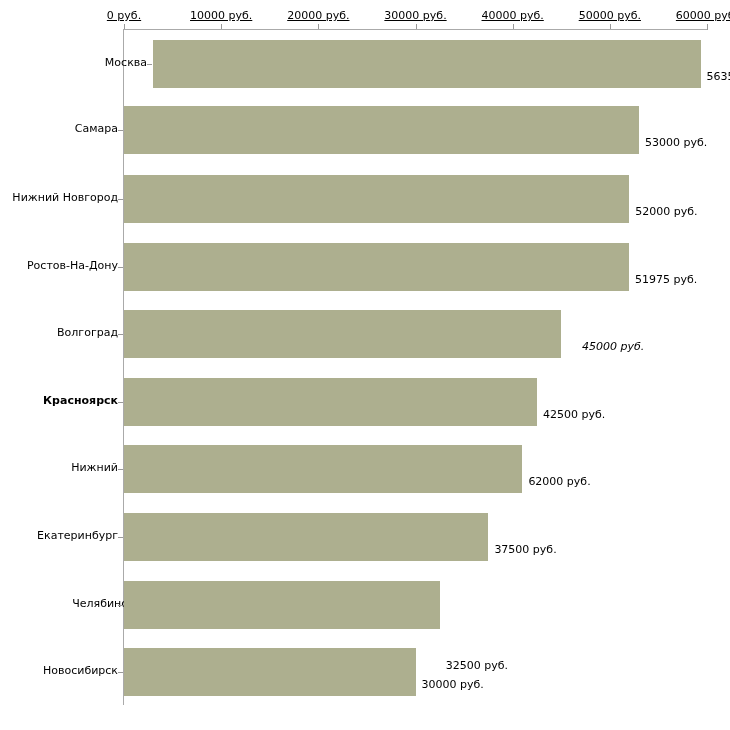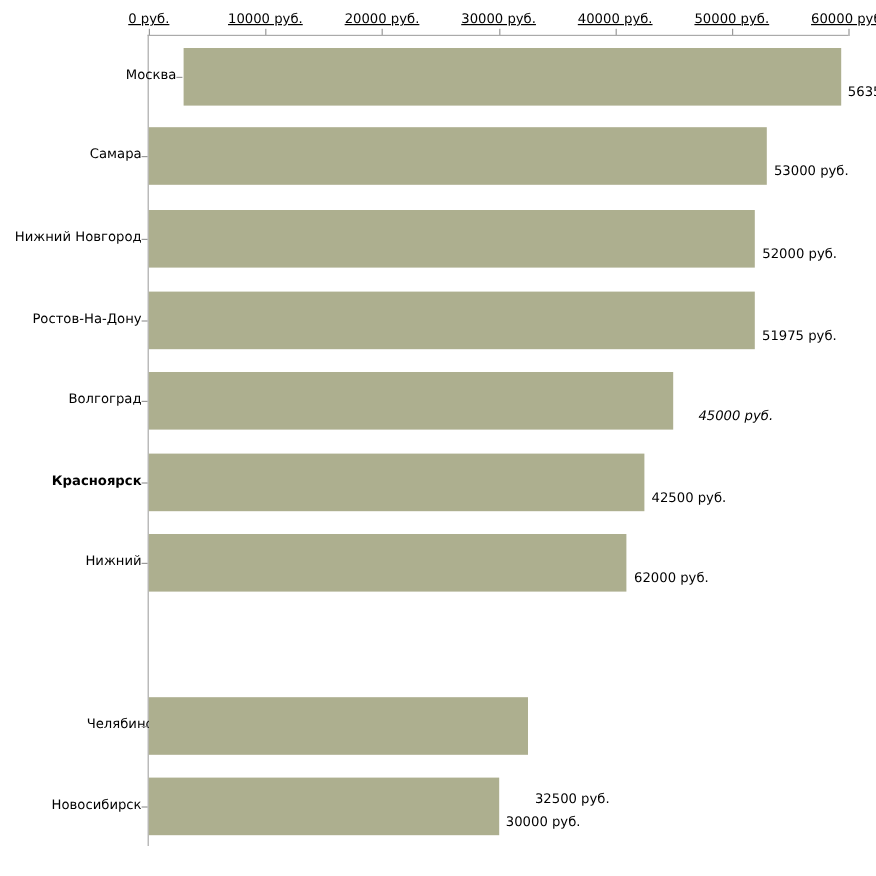--- a/index.html
+++ b/index.html
@@ -153,20 +153,26 @@
         <div class="cat-tick" style="top: 33.8px;"></div>
         <div class="bar" style="top: 9.8px; width: 412.958px; height: 48px; background: rgb(173, 175, 143);"></div>
         <div class="bar-value" style="left: 542.958px; top: 39.8px;">42500 руб.</div>
       </div>
       <div class="row" style="top: 405.6px; height: 67.6px;">
         <div class="cat-label" style="top: 25.8px;">Нижний</div>
         <div class="cat-tick" style="top: 33.8px;"></div>
         <div class="bar" style="top: 9.8px; width: 398.383px; height: 48px; background: rgb(173, 175, 143);"></div>
         <div class="bar-value" style="left: 528.383px; top: 39.8px;">62000 руб.</div>
       </div>
+      <div class="row" style="top: 473.2px; height: 67.6px;">
+        <div class="cat-label" style="top: 25.8px;">Екатеринбург</div>
+        <div class="cat-tick" style="top: 33.8px;"></div>
+        <div class="bar" style="top: 9.8px; width: 364.375px; height: 48px; background: rgb(173, 175, 143);"></div>
+        <div class="bar-value" style="left: 494.375px; top: 39.8px;">37500 руб.</div>
+      </div>
       <div class="row" style="top: 540.8px; height: 67.6px; padding-left: 16px;">
         <div class="cat-label" style="top: 25.8px;">Челябинск</div>
         <div class="cat-tick" style="top: 33.8px;"></div>
         <div class="bar" style="top: 9.8px; width: 315.792px; height: 48px; background: rgb(173, 175, 143);"></div>
         <div class="bar-value" style="left: 445.792px; top: 39.8px; margin-top: 48px;">32500 руб.</div>
       </div>
       <div class="row" style="top: 608.4px; height: 67.6px;">
         <div class="cat-label" style="top: 25.8px;">Новосибирск</div>
         <div class="cat-tick" style="top: 33.8px;"></div>
         <div class="bar" style="top: 9.8px; width: 291.5px; height: 48px; background: rgb(173, 175, 143);"></div>

